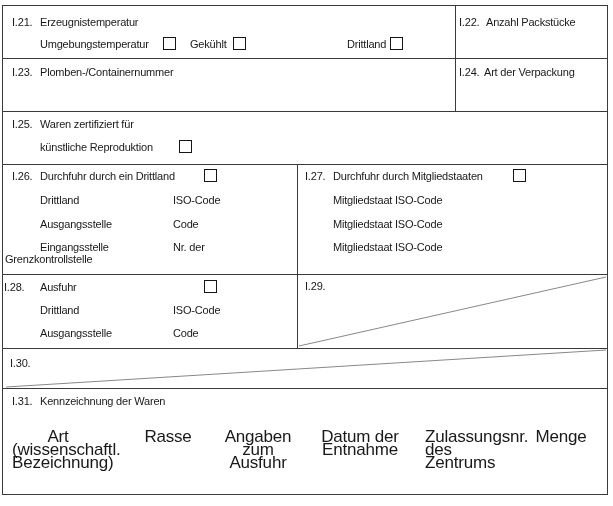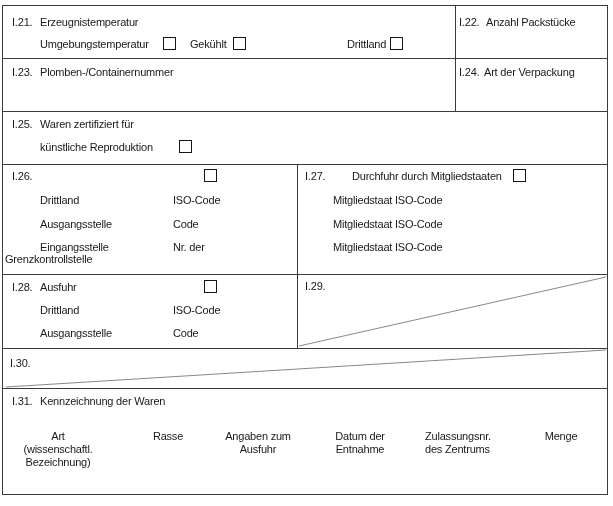--- a/index.html
+++ b/index.html
@@ -15,21 +15,21 @@
   .vline{position:absolute;width:1px;background:#3a3a3a;}
   .t{
     position:absolute;font-size:11px;line-height:13px;white-space:nowrap;
     letter-spacing:-0.2px;color:#191919;
   }
   .cb{
     position:absolute;width:13px;height:13px;box-sizing:border-box;
     border:1.7px solid #151515;background:#fff;
   }
   .col{
-    position:absolute;top:430px;font-size:11px;line-height:13px;
+    position:absolute;top:430px;font-size:17px;line-height:13px;
     letter-spacing:-0.2px;text-align:center;color:#191919;
   }
   .col span{display:block;}
   .col.left-align{text-align:left;}
   .diag{position:absolute;left:0;top:0;pointer-events:none;}
 </style>
 </head>
 <body>
 
 <div class="page">
@@ -66,37 +66,38 @@
 
   <span class="t" style="left:459px;top:66px">I.24.</span>
   <span class="t" style="left:484px;top:66px">Art der Verpackung</span>
 
   <span class="t" style="left:12px;top:118px">I.25.</span>
   <span class="t" style="left:40px;top:118px">Waren zertifiziert für</span>
   <span class="t" style="left:40px;top:141px">künstliche Reproduktion</span>
   <span class="cb" style="left:179px;top:140px"></span>
 
   <span class="t" style="left:12px;top:170px">I.26.</span>
+  <span class="t" style="left:40px;top:170px">Durchfuhr durch ein Drittland</span>
   <span class="cb" style="left:204px;top:169px"></span>
   <span class="t" style="left:40px;top:194px">Drittland</span>
   <span class="t" style="left:173px;top:194px">ISO-Code</span>
   <span class="t" style="left:40px;top:218px">Ausgangsstelle</span>
   <span class="t" style="left:173px;top:218px">Code</span>
   <span class="t" style="left:40px;top:241px">Eingangsstelle</span>
   <span class="t" style="left:173px;top:241px">Nr. der</span>
   <span class="t" style="left:5px;top:253px">Grenzkontrollstelle</span>
 
   <span class="t" style="left:305px;top:170px">I.27.</span>
-  <span class="t" style="left:352px;top:170px">Durchfuhr durch Mitgliedstaaten</span>
+  <span class="t" style="left:333px;top:170px">Durchfuhr durch Mitgliedstaaten</span>
   <span class="cb" style="left:513px;top:169px"></span>
   <span class="t" style="left:333px;top:194px">Mitgliedstaat ISO-Code</span>
   <span class="t" style="left:333px;top:218px">Mitgliedstaat ISO-Code</span>
   <span class="t" style="left:333px;top:241px">Mitgliedstaat ISO-Code</span>
 
-  <span class="t" style="left:12px;top:281px">I.28.</span>
+  <span class="t" style="left:4px;top:281px">I.28.</span>
   <span class="t" style="left:40px;top:281px">Ausfuhr</span>
   <span class="cb" style="left:204px;top:280px"></span>
   <span class="t" style="left:40px;top:304px">Drittland</span>
   <span class="t" style="left:173px;top:304px">ISO-Code</span>
   <span class="t" style="left:40px;top:327px">Ausgangsstelle</span>
   <span class="t" style="left:173px;top:327px">Code</span>
 
   <span class="t" style="left:305px;top:280px">I.29.</span>
 
   <span class="t" style="left:10px;top:357px">I.30.</span>

